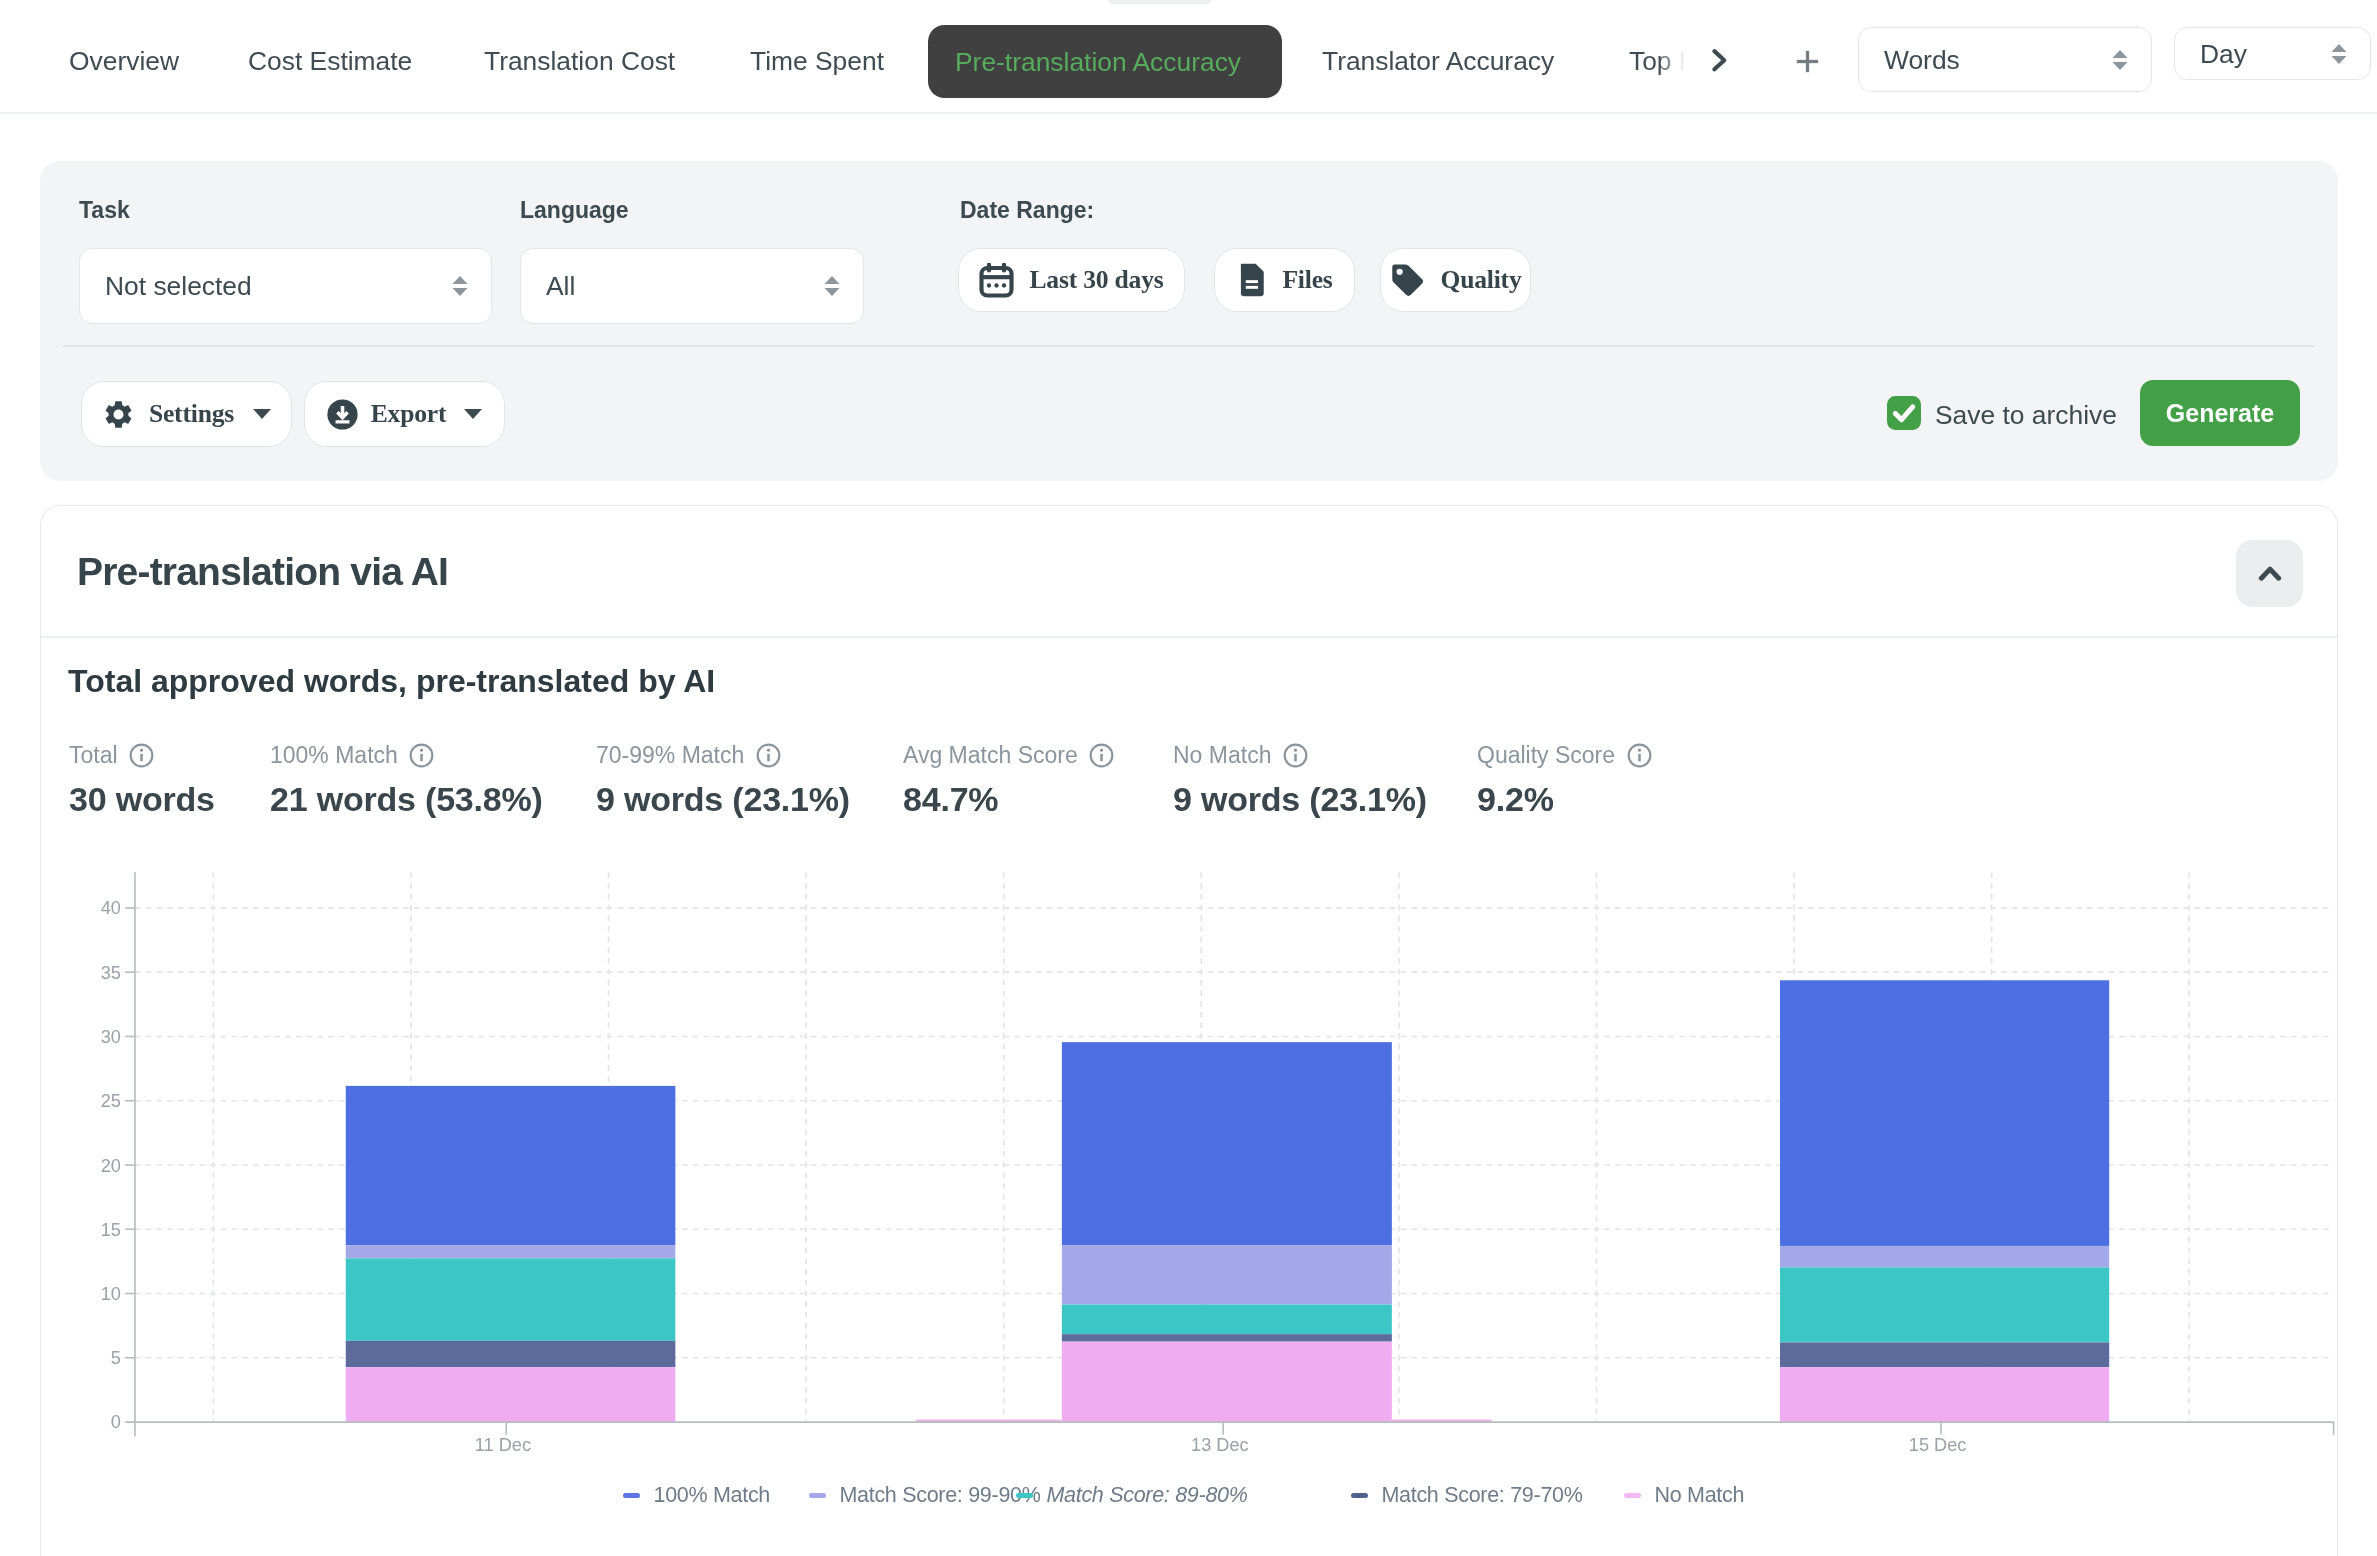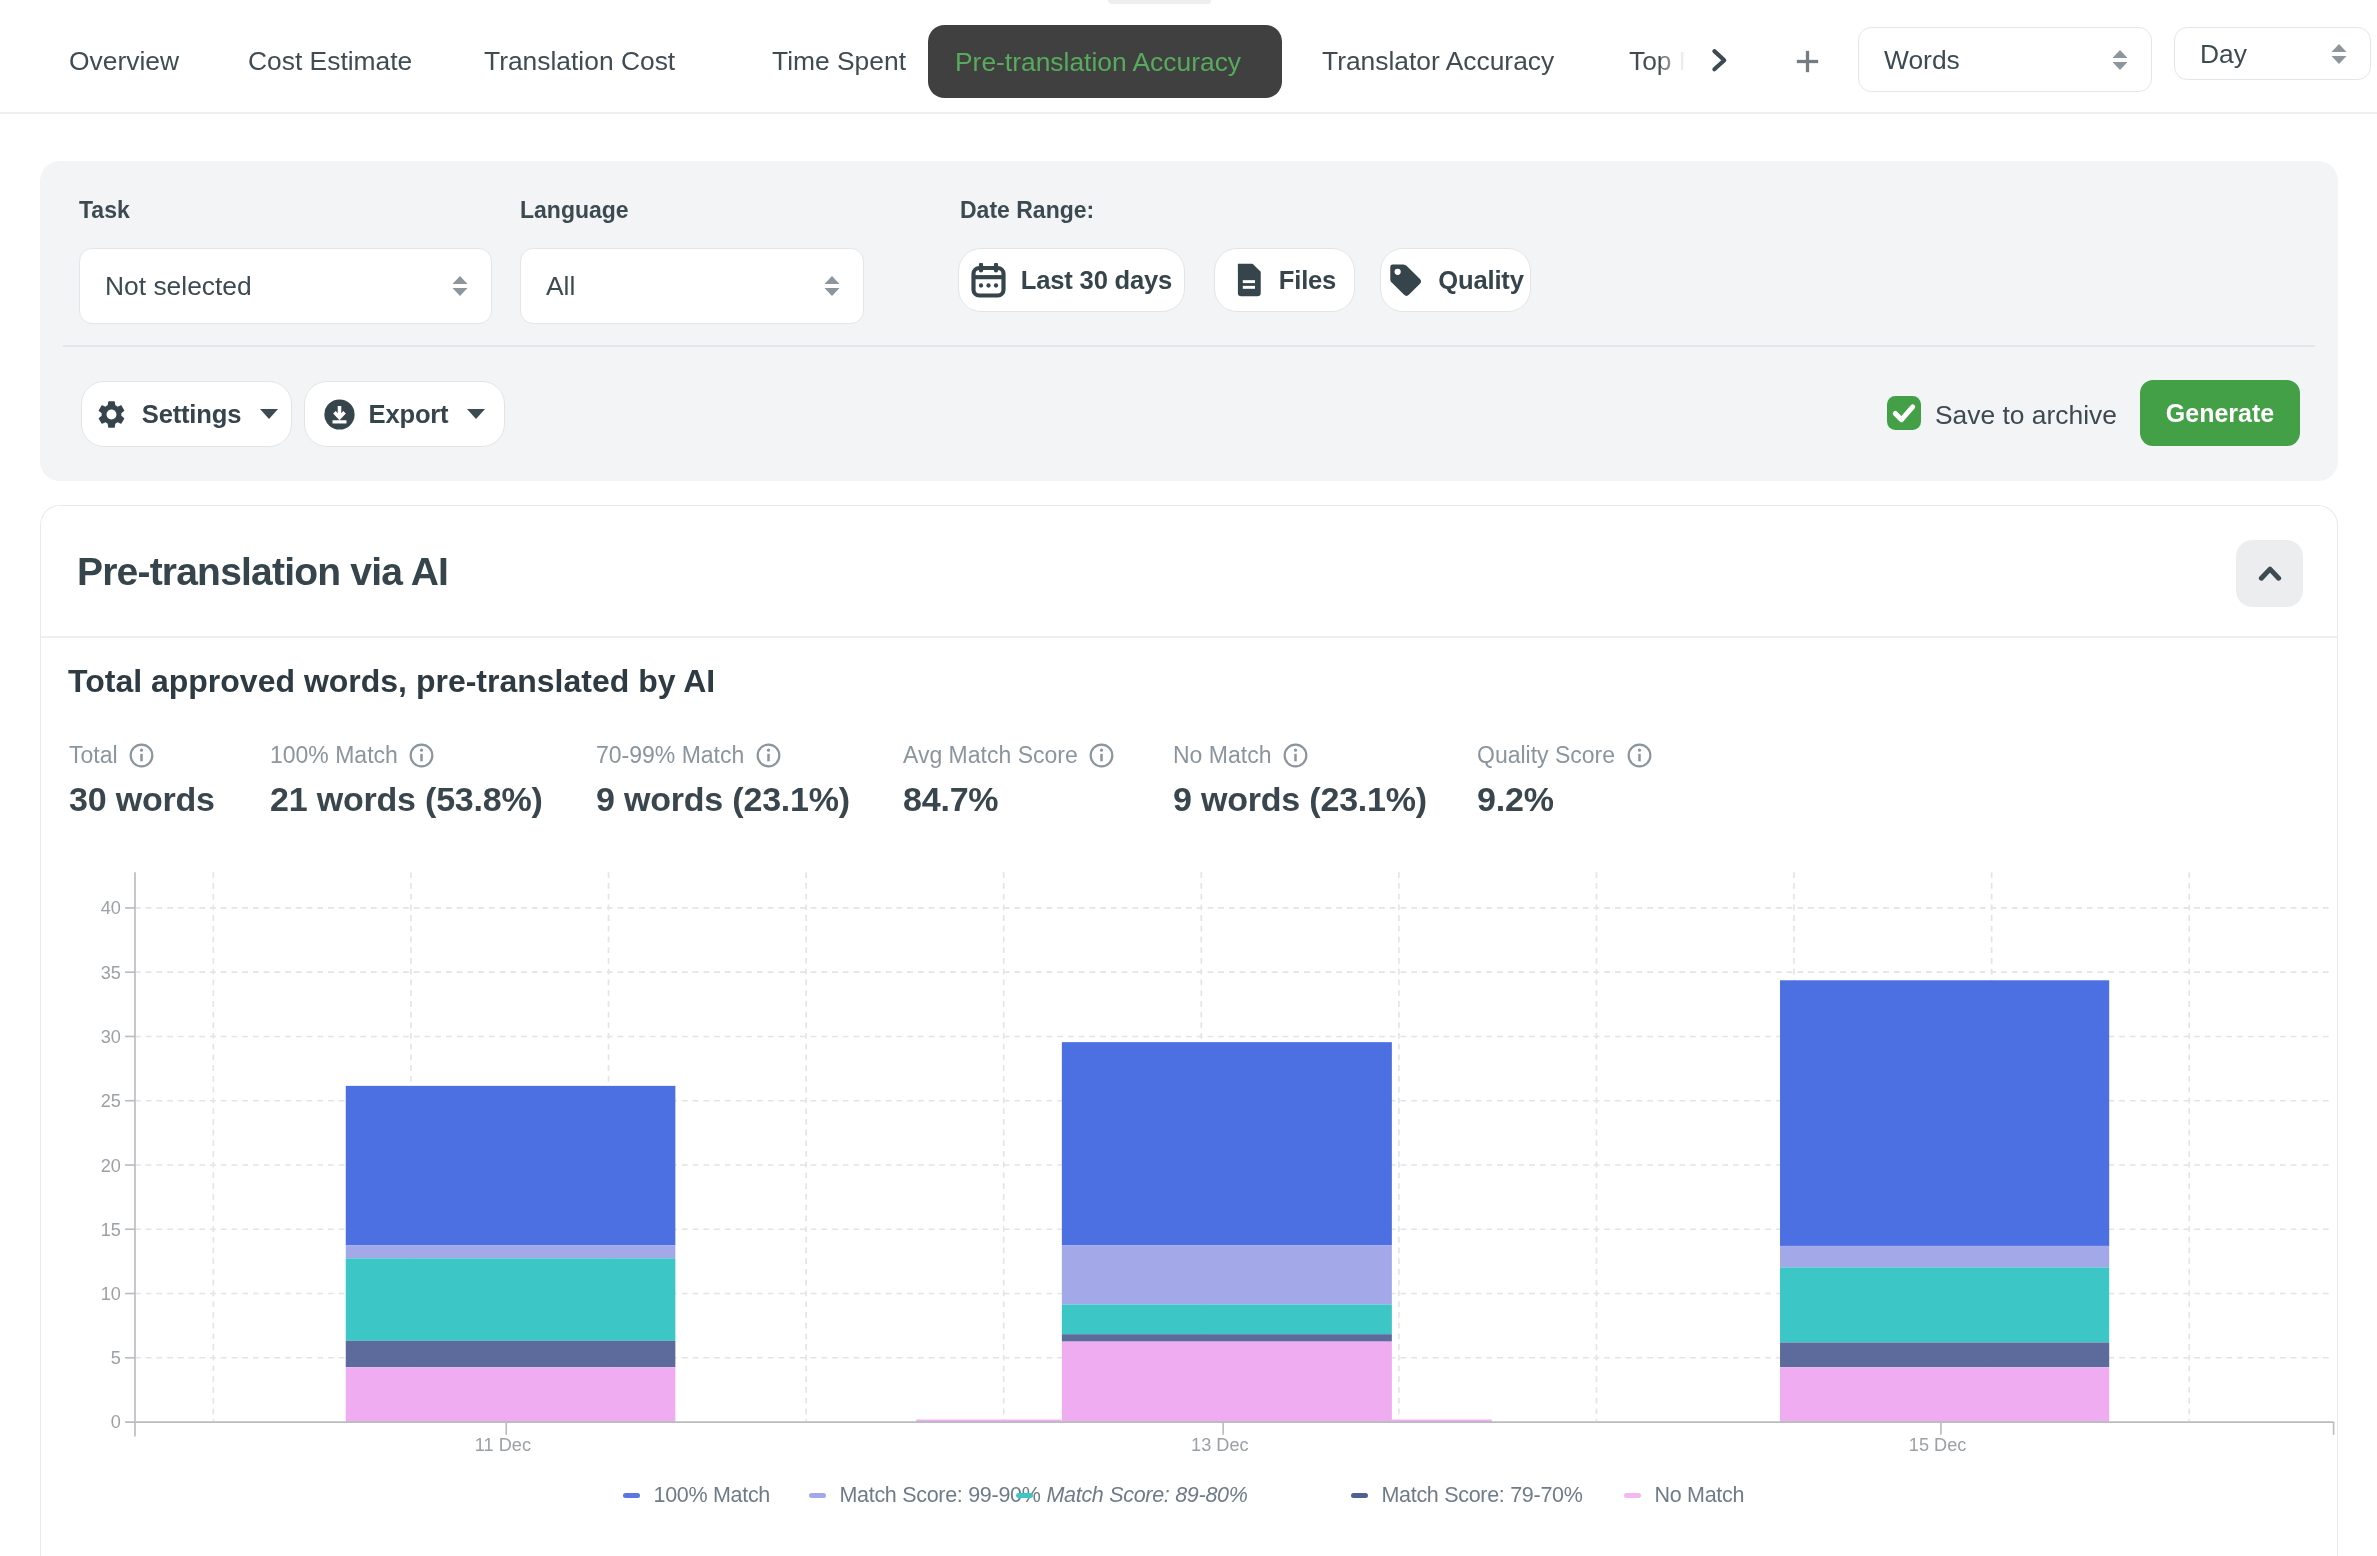--- a/index.html
+++ b/index.html
@@ -11,21 +11,21 @@
 .pill { position:absolute; left:928px; top:25px; width:354px; height:73px; background:#404040; border-radius:16.5px; }
 .pill span { position:absolute; left:27px; top:22px; font-size:26.4px; color:#57ab5d; white-space:nowrap; }
 .fade { background:linear-gradient(90deg,#3f4c53 0%, #3f4c53 42%, rgba(63,76,83,0) 78%); -webkit-background-clip:text; background-clip:text; color:transparent; }
 .navdiv { position:absolute; left:0; top:112px; width:2377px; height:1.7px; background:#edf0f1; }
 .sel { position:absolute; background:#fff; border:1.7px solid #e3e6e8; border-radius:13.2px; }
 .sel .txt { position:absolute; left:25px; top:50%; transform:translateY(-50%); font-size:26.4px; color:#3c4a52; }
 .sorticon { position:absolute; right:21.5px; top:50%; transform:translateY(-50%); }
 
 .panel { position:absolute; left:40px; top:161px; width:2298px; height:320px; background:#f2f4f5; border-radius:20px; }
 .flabel { position:absolute; font-size:23px; font-weight:700; color:#3c4a52; }
-.btnw { position:absolute; background:#fff; border:1.7px solid #e2e5e7; border-radius:23px; display:flex; align-items:center; justify-content:center; gap:15px; font-size:25.6px; letter-spacing:-0.2px; font-weight:700; color:#36444c; }
+.btnw { position:absolute; background:#fff; border:1.7px solid #e2e5e7; border-radius:23px; display:flex; align-items:center; justify-content:center; gap:15px; font-size:25.6px; letter-spacing:-0.2px; font-weight:700; color:#36444c;font-family:Liberation Serif, serif; }
 .paneldiv { position:absolute; left:63px; top:345px; width:2252px; height:1.7px; background:#e4e7e9; }
 .caret { width:0; height:0; border-left:9px solid transparent; border-right:9px solid transparent; border-top:10.7px solid #3c4a52; }
 .cb { position:absolute; left:1887px; top:396px; width:34px; height:34px; border-radius:8.3px; background:#43a047; }
 .cblabel { position:absolute; left:1935px; top:400px; font-size:26.4px; color:#3c4a52; }
 .gen { position:absolute; left:2140px; top:380px; width:160px; height:66px; background:#43a047; border-radius:13.2px; color:#fff; font-size:25px; font-weight:700; display:flex; align-items:center; justify-content:center; }
 
 .card { position:absolute; left:40px; top:505px; width:2298px; height:1067px; background:#fff; border:1.7px solid #e7eaec; border-radius:20px 20px 0 0; border-bottom:none; }
 .cardtitle { position:absolute; left:36px; top:44px; font-size:39px; font-weight:700; color:#36444c; letter-spacing:-0.8px; }
 .collapse { position:absolute; right:34px; top:34px; width:67px; height:67px; background:#ebedee; border-radius:16.5px; }
 .carddiv { position:absolute; left:0; top:130px; width:100%; height:1.7px; background:#edf0f1; }
@@ -40,21 +40,21 @@
 </style>
 </head>
 <body>
 <div class="page">
 
   <div class="abs" style="left:1108px; top:0; width:103px; height:4.1px; background:#eceef0; border-radius:0 0 5px 5px;"></div>
 
   <div class="tab" style="left:69px;">Overview</div>
   <div class="tab" style="left:248px;">Cost Estimate</div>
   <div class="tab" style="left:484px;">Translation Cost</div>
-  <div class="tab" style="left:772px;">Time Spent</div>
+  <div class="tab" style="left:750px;">Time Spent</div>
   <div class="pill">
       <span>Pre-translation Accuracy</span>
     </div>
   <div class="tab" style="left:1322px;">Translator Accuracy</div>
   <div class="tab fade" style="left:1629px;">Top&nbsp;M</div>
   <svg class="abs" style="left:1706px; top:47px;" width="25" height="26.4" viewBox="0 0 30 32">
       <polyline points="10,5 22,16 10,27" fill="none" stroke="#3c4a52" stroke-width="5" stroke-linecap="round" stroke-linejoin="round"></polyline>
     </svg>
   <svg class="abs" style="left:1796px; top:50px;" width="23" height="23" viewBox="0 0 28 28">
       <line x1="14" y1="1" x2="14" y2="27" stroke="#747d83" stroke-width="4"></line>

